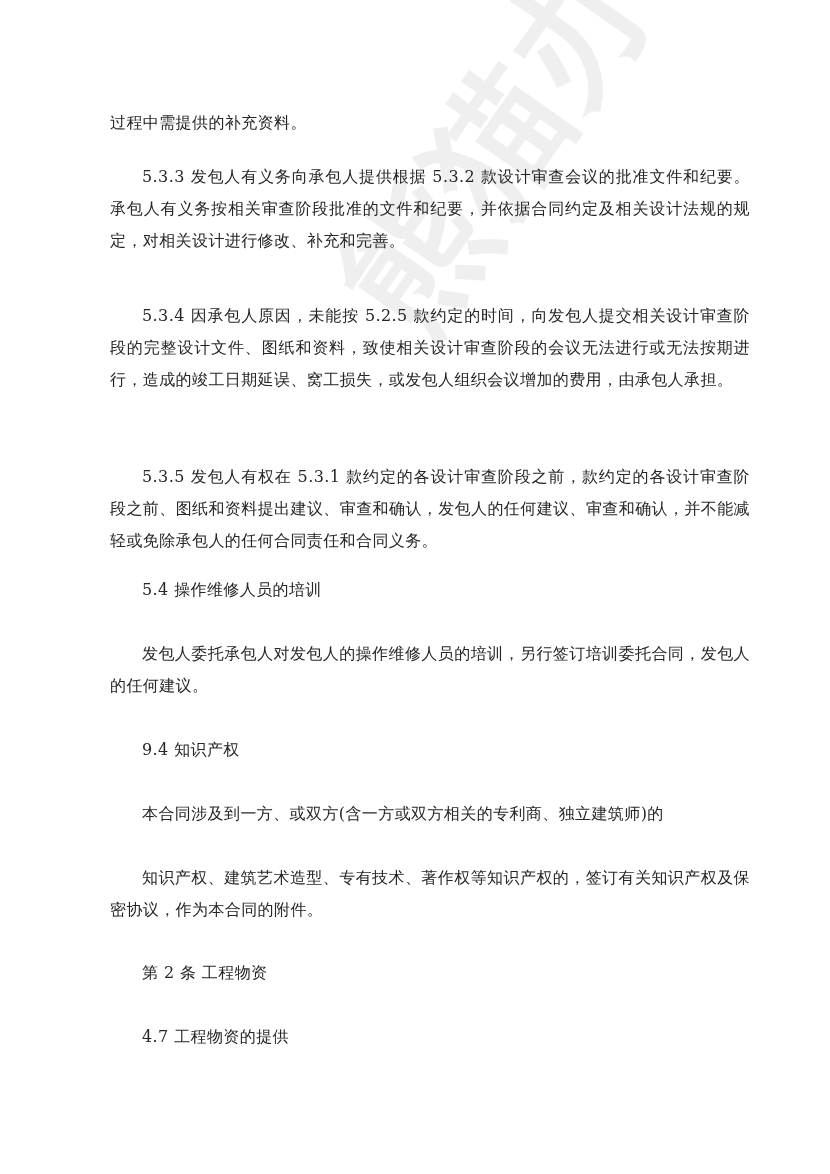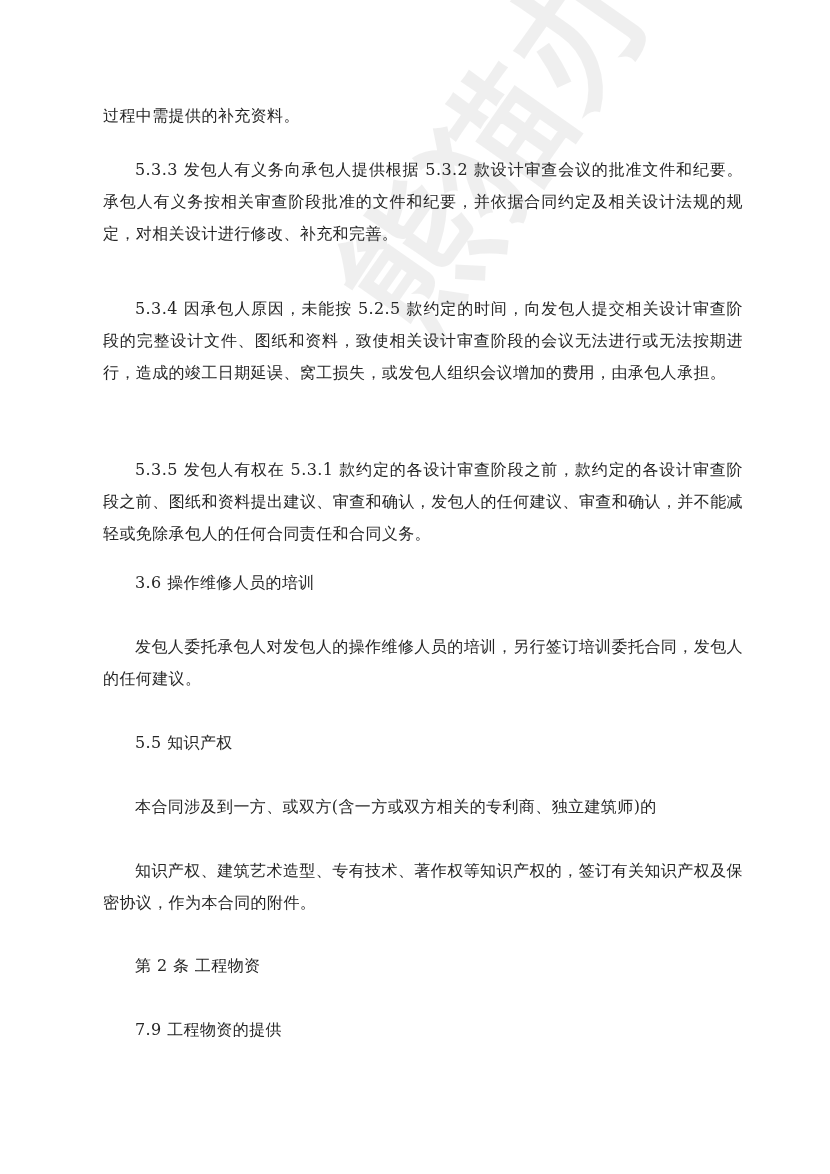--- a/index.html
+++ b/index.html
@@ -3,36 +3,36 @@
 <meta charset="utf-8">
 <style>
   html, body { margin:0; padding:0; background:#ffffff; }
   body { width:830px; height:1174px; position:relative; overflow:hidden;
          font-family:"DejaVu Serif","Liberation Serif",serif; color:#262626; }
   .watermark { position:absolute; left:300px; top:260px; width:420px; height:900px;
                pointer-events:none; opacity:0.06; }
   .wm-text { position:absolute; left:0; top:0; transform:rotate(-55deg); transform-origin:left top;
              font-size:140px; font-weight:bold; color:#000; white-space:nowrap; }
   .page { position:absolute; left:103px; top:0; width:640px; }
-  p { margin:0; position:absolute; left:0; width:640px; font-size:16px; line-height:32px;
+  p { margin:7px; position:absolute; left:0; width:640px; font-size:16px; line-height:32px;
       letter-spacing:0.4px; text-align:justify; }
   .indent { text-indent:32px; }
 </style>
 </head>
 <body>
 
 <div class="watermark">
   <div class="wm-text">熊猫办公</div>
 </div>
 
 <div class="page">
   <p style="top:100px">过程中需提供的补充资料。</p>
   <p class="indent" style="top:154px">5.3.3 发包人有义务向承包人提供根据 5.3.2 款设计审查会议的批准文件和纪要。承包人有义务按相关审查阶段批准的文件和纪要，并依据合同约定及相关设计法规的规定，对相关设计进行修改、补充和完善。</p>
   <p class="indent" style="top:293px">5.3.4 因承包人原因，未能按 5.2.5 款约定的时间，向发包人提交相关设计审查阶段的完整设计文件、图纸和资料，致使相关设计审查阶段的会议无法进行或无法按期进行，造成的竣工日期延误、窝工损失，或发包人组织会议增加的费用，由承包人承担。</p>
   <p class="indent" style="top:454px">5.3.5 发包人有权在 5.3.1 款约定的各设计审查阶段之前，款约定的各设计审查阶段之前、图纸和资料提出建议、审查和确认，发包人的任何建议、审查和确认，并不能减轻或免除承包人的任何合同责任和合同义务。</p>
-  <p class="indent" style="top:567px">3.6 操作维修人员的培训</p>
+  <p class="indent" style="top:567px">5.4 操作维修人员的培训</p>
   <p class="indent" style="top:631px">发包人委托承包人对发包人的操作维修人员的培训，另行签订培训委托合同，发包人的任何建议。</p>
-  <p class="indent" style="top:727px">5.5 知识产权</p>
+  <p class="indent" style="top:727px">9.4 知识产权</p>
   <p class="indent" style="top:791px">本合同涉及到一方、或双方(含一方或双方相关的专利商、独立建筑师)的</p>
   <p class="indent" style="top:855px">知识产权、建筑艺术造型、专有技术、著作权等知识产权的，签订有关知识产权及保密协议，作为本合同的附件。</p>
   <p class="indent" style="top:950px">第 2 条 工程物资</p>
-  <p class="indent" style="top:1014px">7.9 工程物资的提供</p>
+  <p class="indent" style="top:1014px">4.7 工程物资的提供</p>
 </div>
 
 </body></html>

